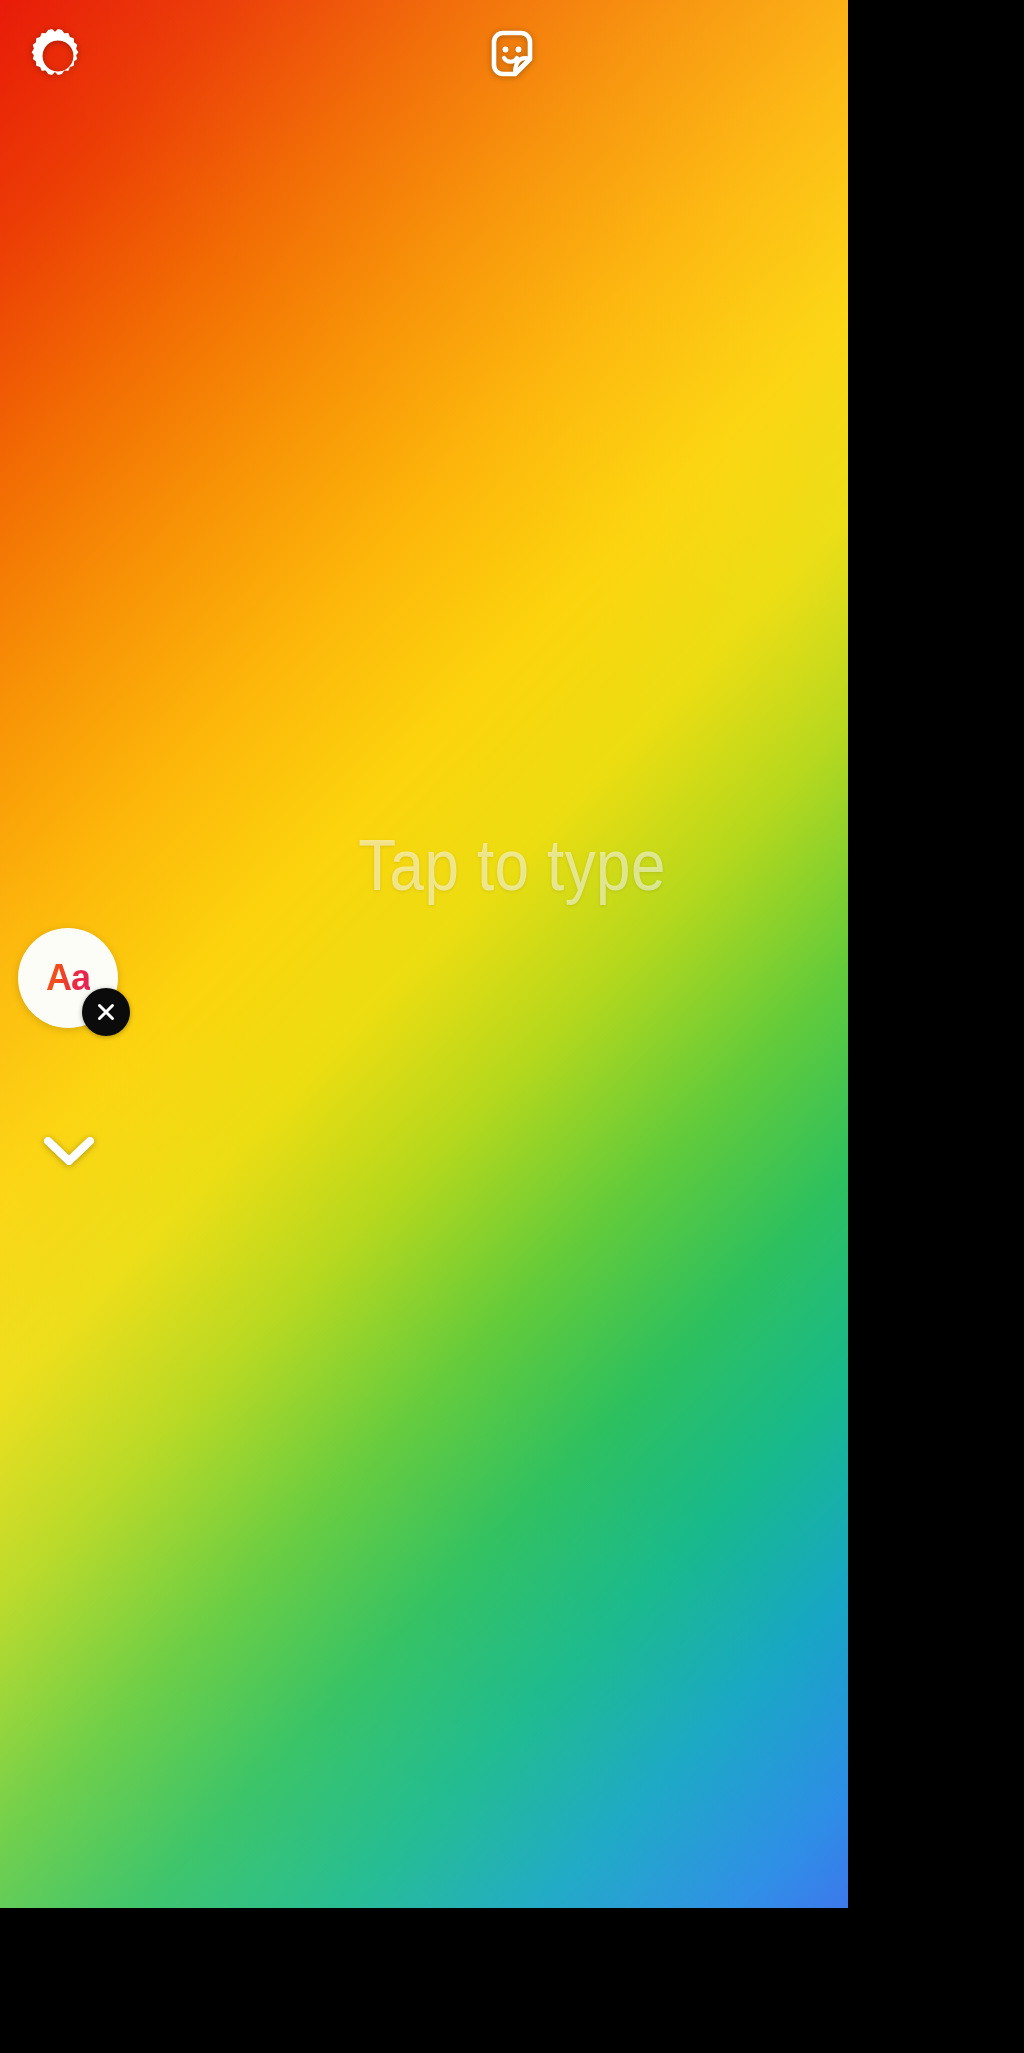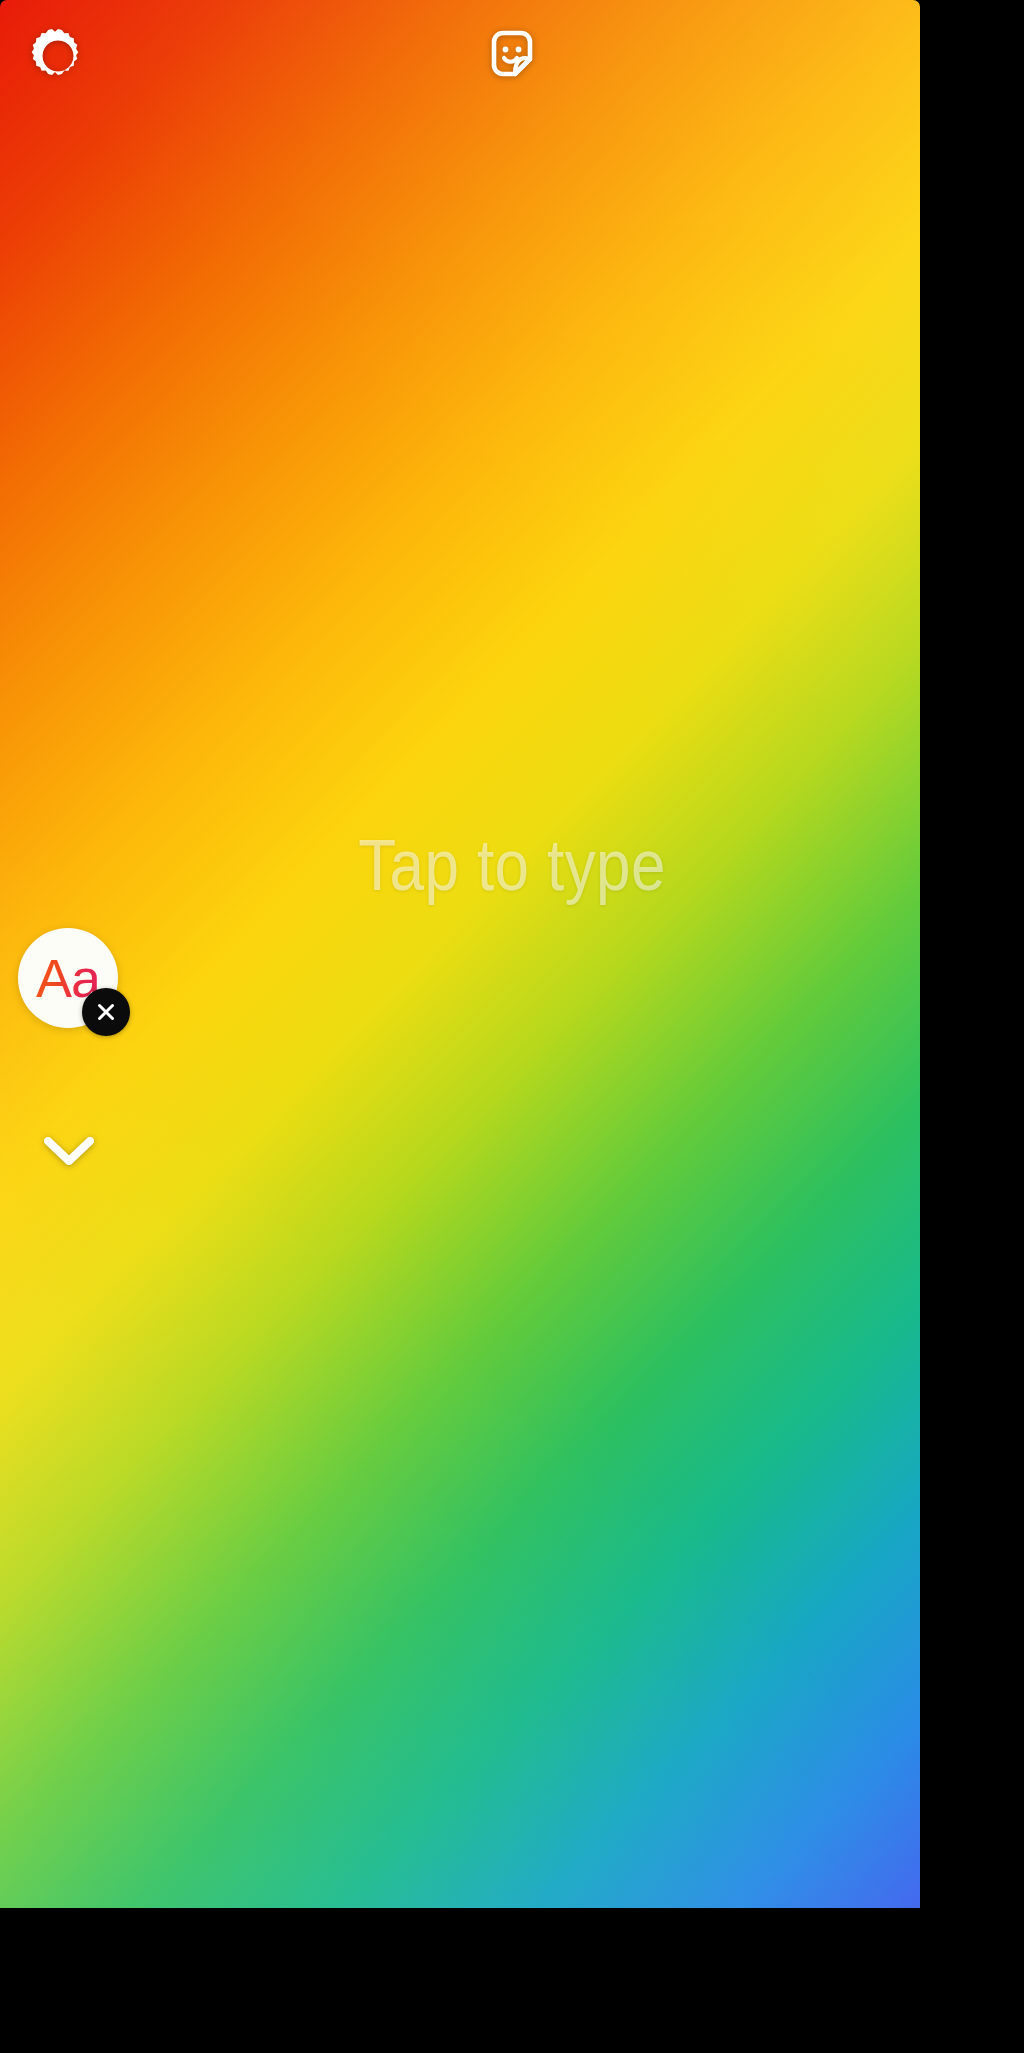--- a/index.html
+++ b/index.html
@@ -6,24 +6,23 @@
   * { margin:0; padding:0; box-sizing:border-box; }
   html, body {
     width:1024px; height:2053px;
     background:#000;
     font-family:"Liberation Sans", sans-serif;
     overflow:hidden;
   }
 
   #screen {
     position:relative;
-    width:920px; height:2053px;
+    width:848px; height:2053px;
     background:#000;
     overflow:hidden;
-    border-radius:7px;
   }
 
   
   #canvas {
     position:absolute; left:0; top:0;
     width:1024px; height:1908px;
     background:
       linear-gradient(134deg,
         #e81a08 0%,
         #ec3c05 8%,
@@ -95,21 +94,21 @@
   #float-text-chip .bubble {
     position:absolute; left:0; top:0;
     width:100px; height:100px;
     border-radius:50%;
     background:#fdfdf8;
     box-shadow:0 2px 9px rgba(0,0,0,0.16);
     display:flex; align-items:center; justify-content:center;
   }
   #float-text-chip .aa {
     font-family:"Liberation Sans", sans-serif;
-    font-size:54px; font-weight:400;
+    font-size:36px; font-weight:700;
     letter-spacing:-1px;
     background:linear-gradient(100deg, #f4591d 0%, #f0471f 34%, #e8284a 70%, #e32258 100%);
     -webkit-background-clip:text; background-clip:text;
     color:transparent;
     line-height:1;
   }
   #float-chip-close {
     position:absolute; right:-12px; bottom:-8px;
     width:48px; height:48px; border-radius:50%;
     background:#0b0b0b;

